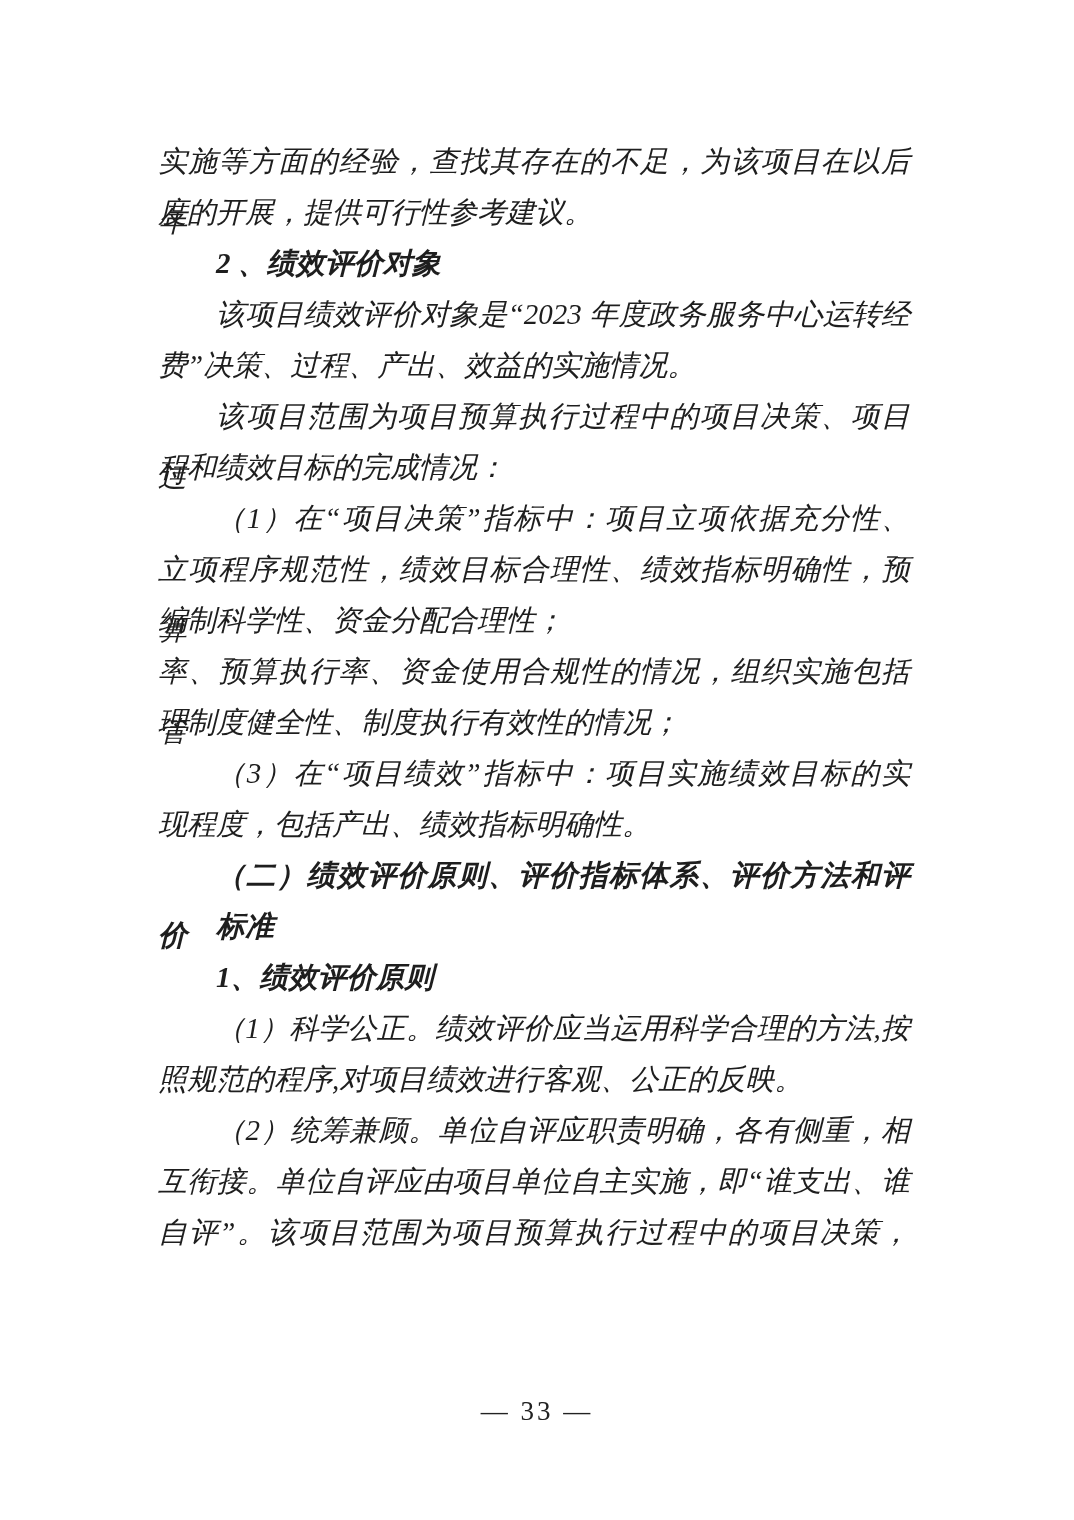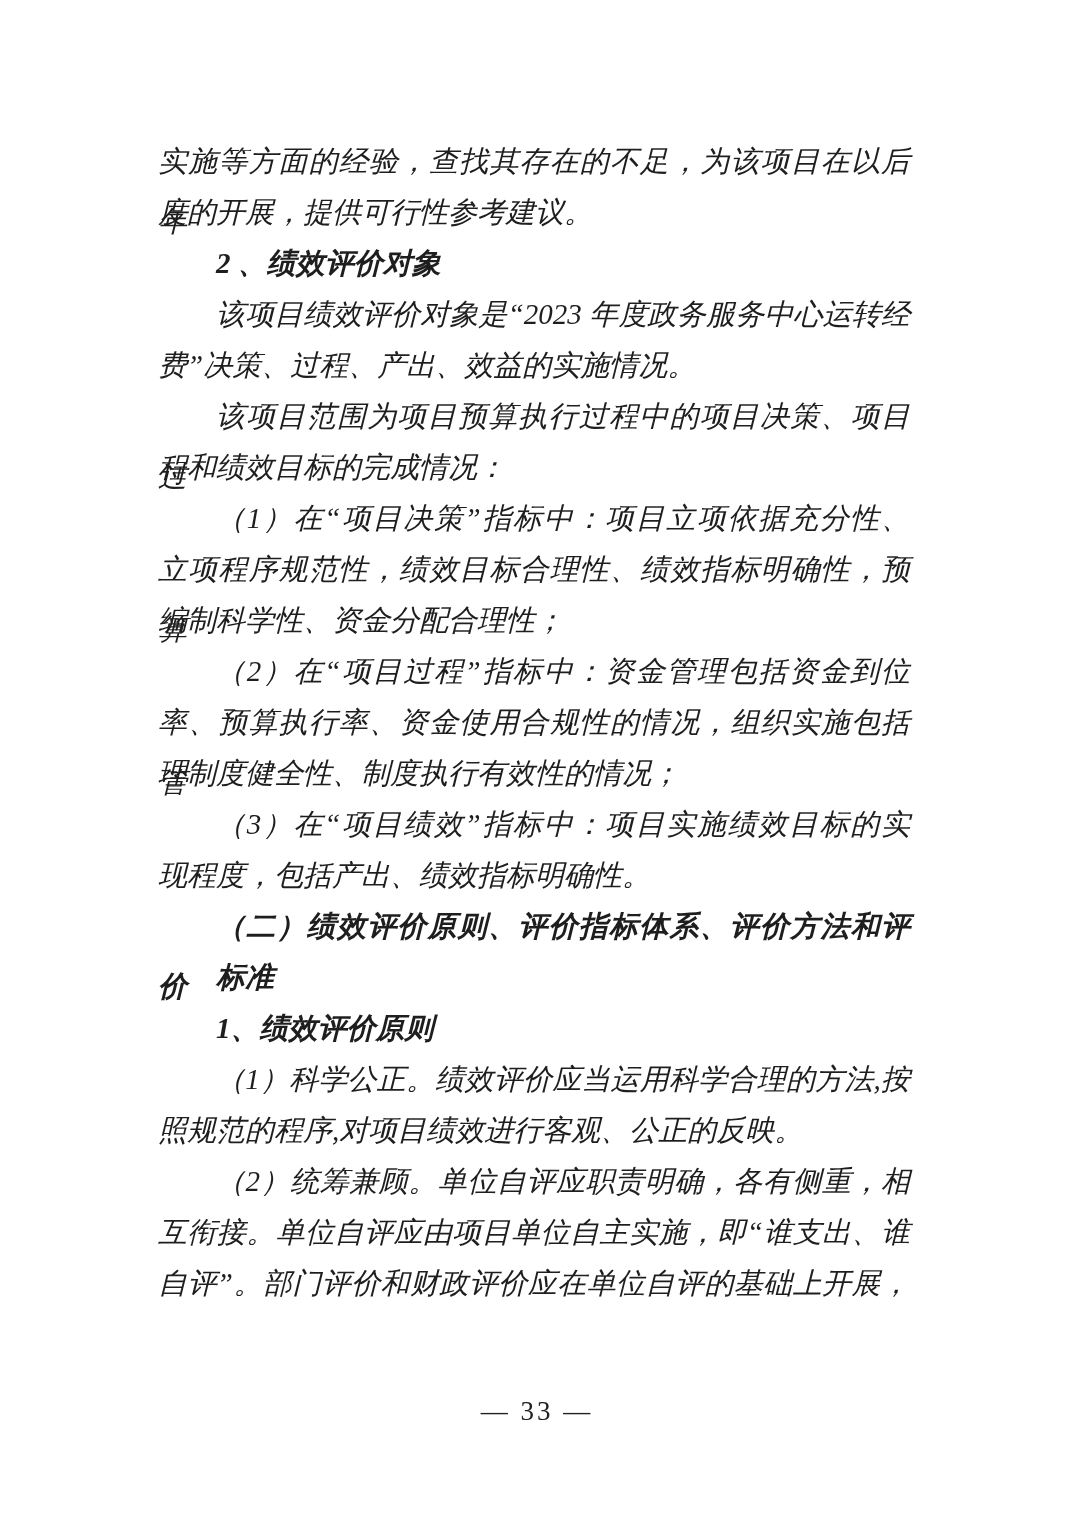--- a/index.html
+++ b/index.html
@@ -63,31 +63,30 @@
     <p class="line fill">实施等方面的经验，查找其存在的不足，为该项目在以后年</p>
     <p class="line">度的开展，提供可行性参考建议。</p>
     <p class="line bold indent">2 、绩效评价对象</p>
     <p class="line indent fill">该项目绩效评价对象是“2023 年度政务服务中心运转经</p>
     <p class="line">费”决策、过程、产出、效益的实施情况。</p>
     <p class="line indent fill">该项目范围为项目预算执行过程中的项目决策、项目过</p>
     <p class="line">程和绩效目标的完成情况：</p>
     <p class="line indent fill">（1）在“项目决策”指标中：项目立项依据充分性、</p>
     <p class="line fill">立项程序规范性，绩效目标合理性、绩效指标明确性，预算</p>
     <p class="line">编制科学性、资金分配合理性；</p>
-    <p class="line indent fill">（2）在“项目过程”指标中：资金管理包括资金到位</p>
     <p class="line fill">率、预算执行率、资金使用合规性的情况，组织实施包括管</p>
     <p class="line">理制度健全性、制度执行有效性的情况；</p>
     <p class="line indent fill">（3）在“项目绩效”指标中：项目实施绩效目标的实</p>
     <p class="line">现程度，包括产出、绩效指标明确性。</p>
     <p class="line bold indent fill">（二）绩效评价原则、评价指标体系、评价方法和评价</p>
     <p class="line bold indent">标准</p>
     <p class="line bold indent">1、绩效评价原则</p>
     <p class="line indent fill">（1）科学公正。绩效评价应当运用科学合理的方法,按</p>
     <p class="line">照规范的程序,对项目绩效进行客观、公正的反映。</p>
     <p class="line indent fill">（2）统筹兼顾。单位自评应职责明确，各有侧重，相</p>
     <p class="line fill">互衔接。单位自评应由项目单位自主实施，即“谁支出、谁</p>
-    <p class="line fill">自评”。部门评价和财政评价应在单位自评的基础上开展，</p>
+    <p class="line fill">自评”。该项目范围为项目预算执行过程中的项目决策，</p>
   </div>
 
   <div class="footer">
     <span>— 33 —</span>
   </div>
 </div>
 
 </body></html>

